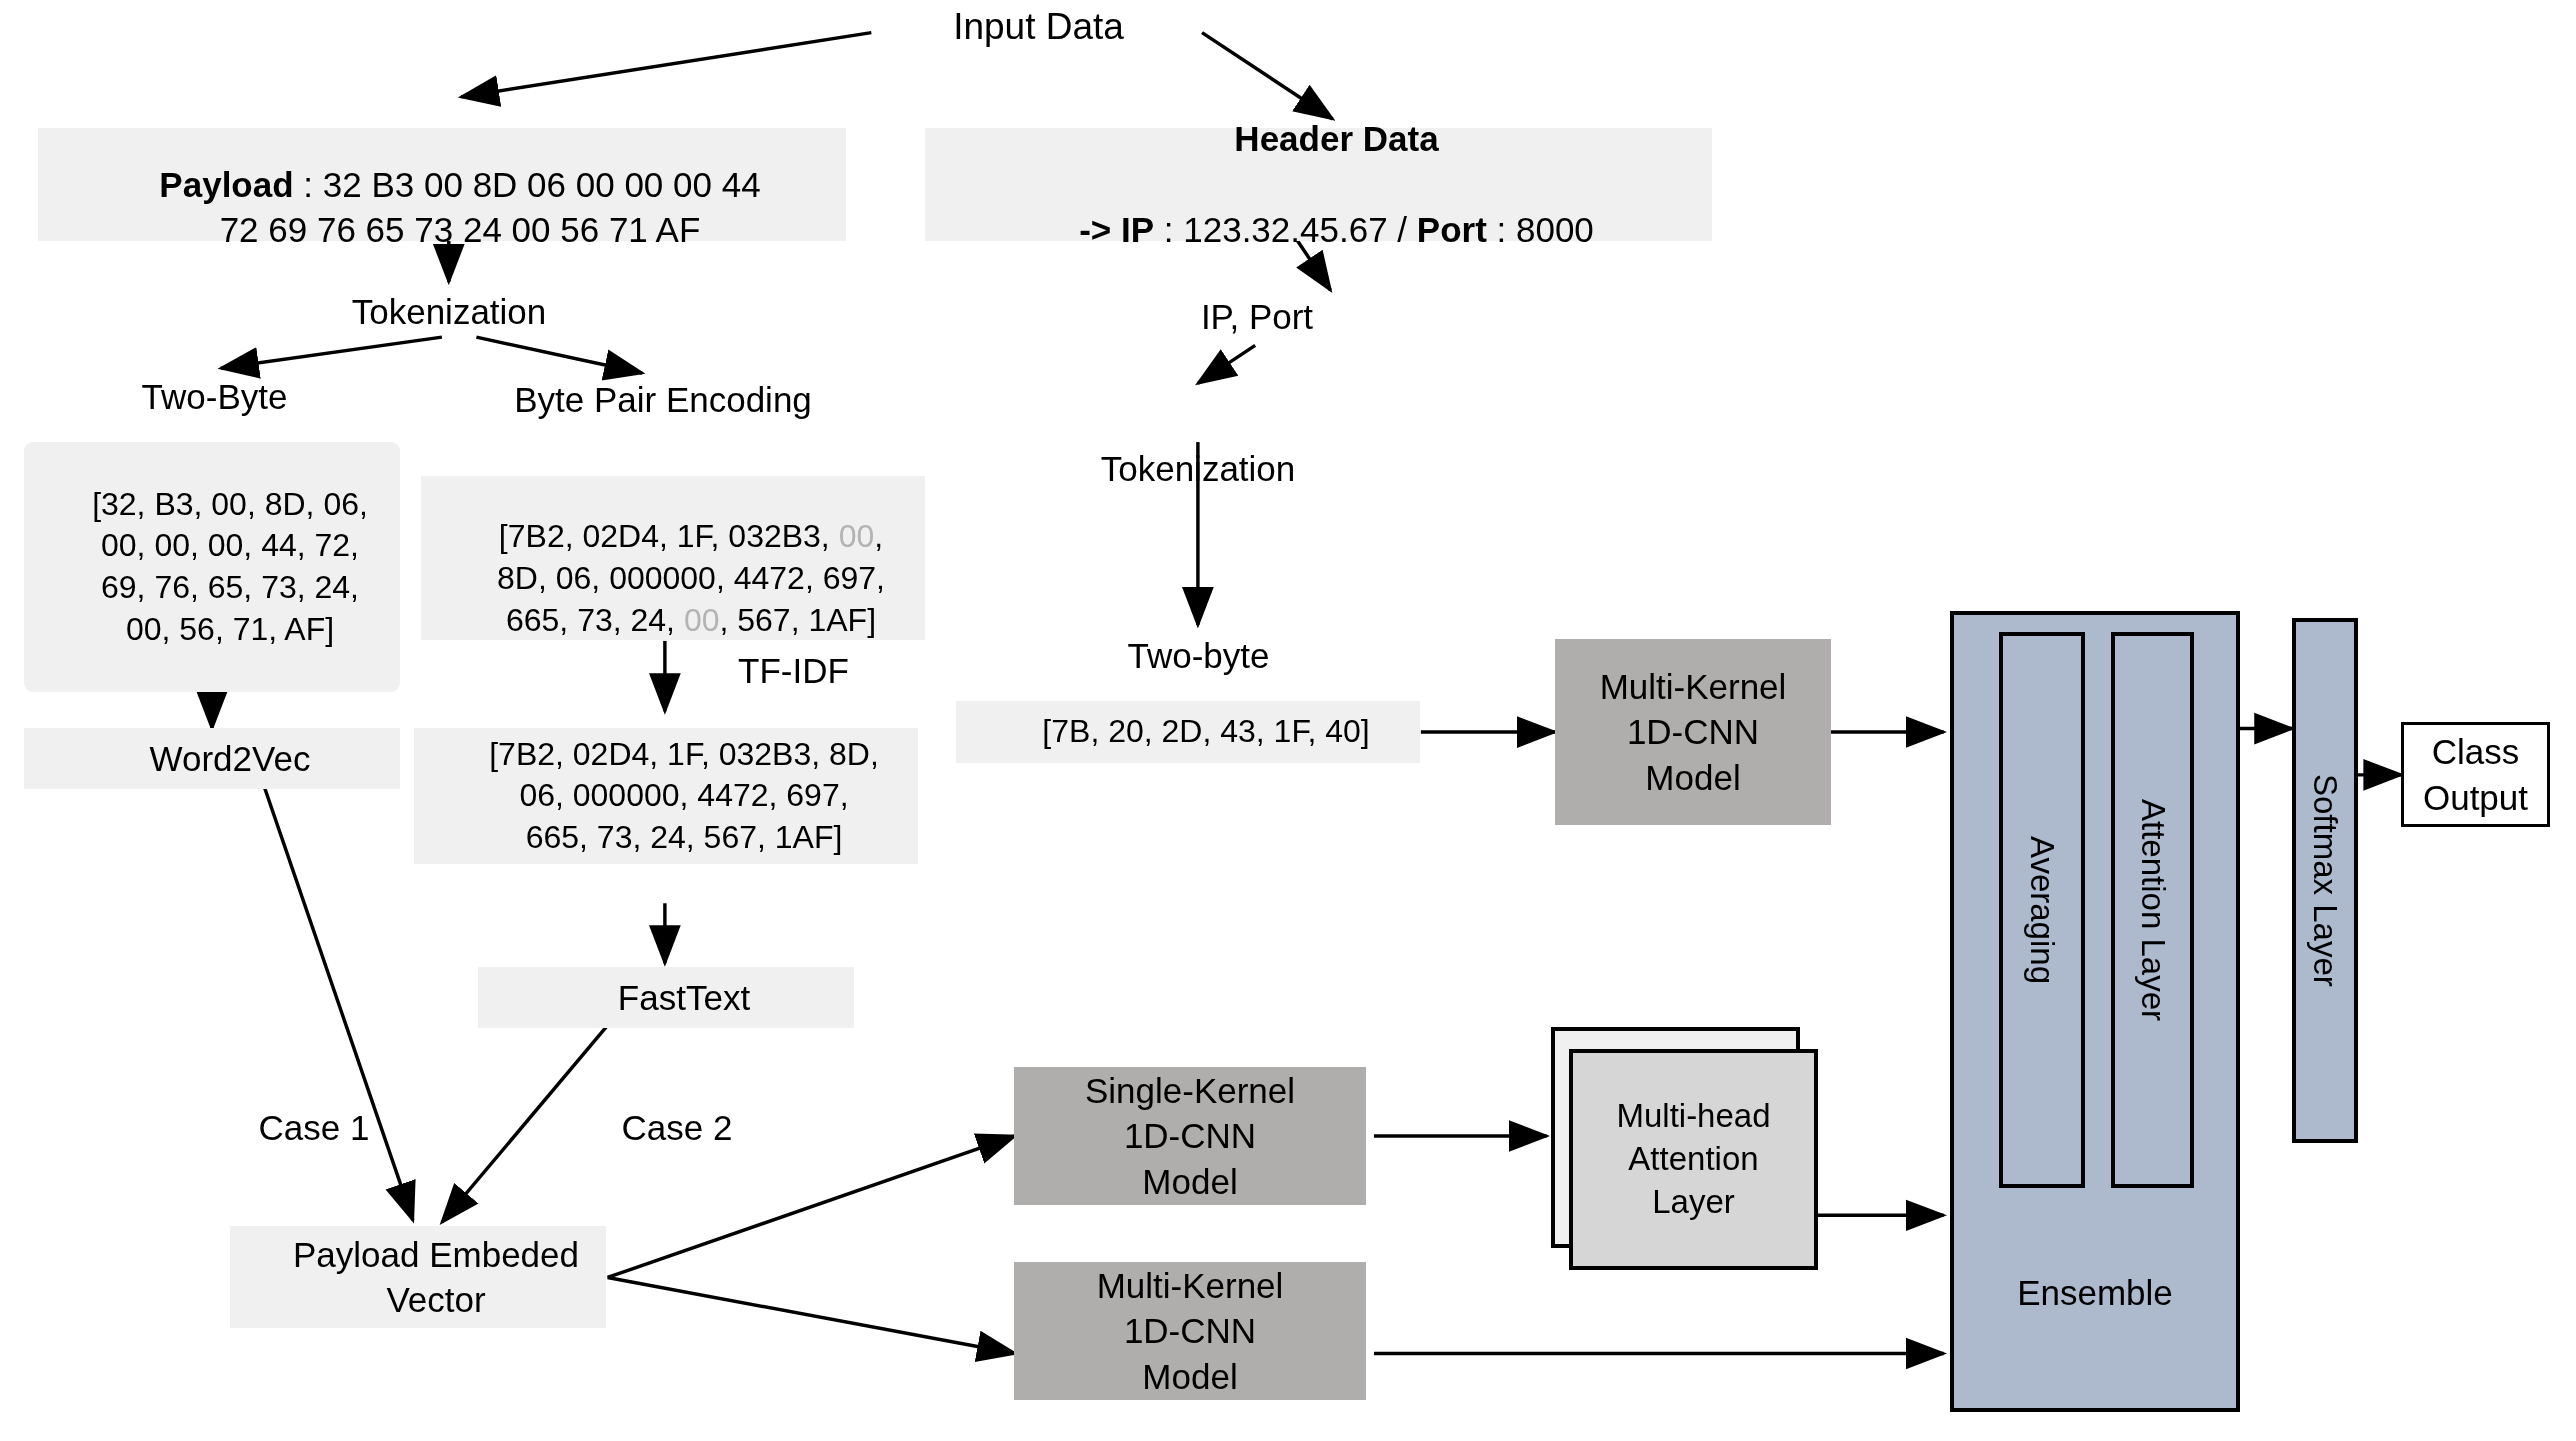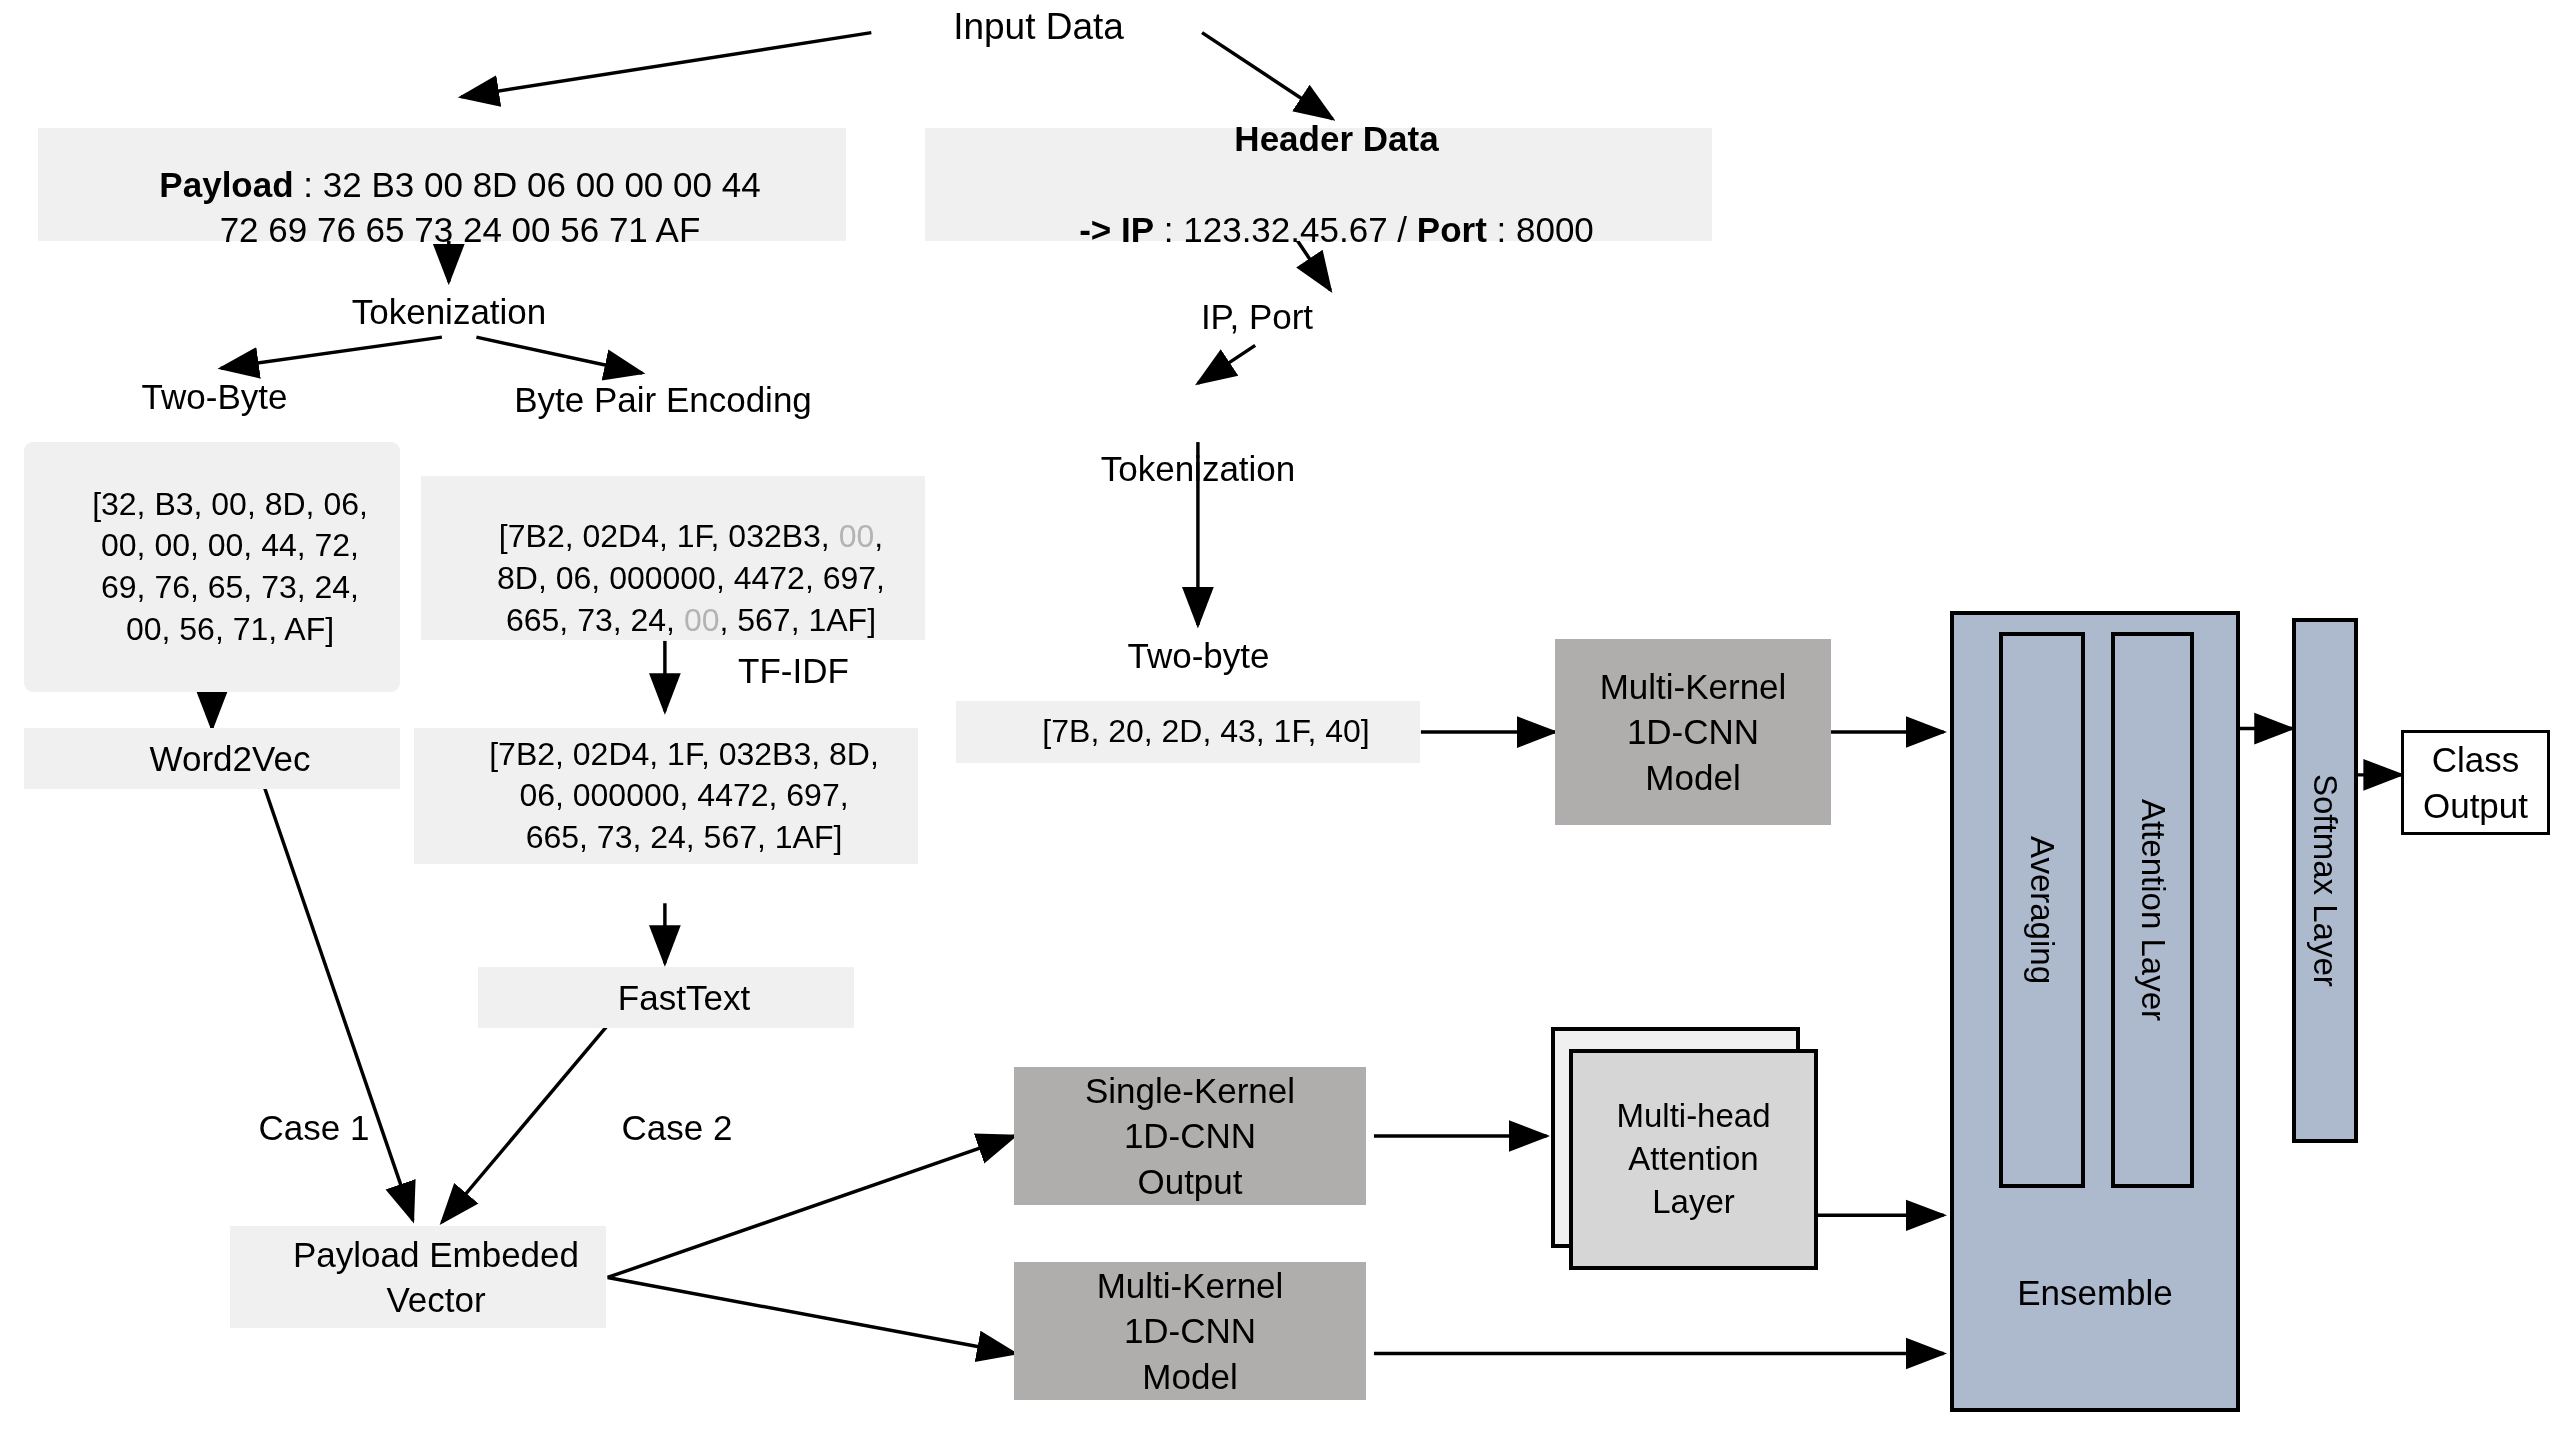--- a/index.html
+++ b/index.html
@@ -210,21 +210,21 @@
 
   <div class="node greybox" style="left:1555px;top:639px;width:276px;height:186px;font-size:35px;">
     <span>Multi-Kernel
 1D-CNN
 Model</span>
   </div>
 
   <div class="node greybox" style="left:1014px;top:1067px;width:352px;height:138px;font-size:35px;">
     <span>Single-Kernel
 1D-CNN
-Output</span>
+Model</span>
   </div>
 
   <div class="node greybox" style="left:1014px;top:1262px;width:352px;height:138px;font-size:35px;">
     <span>Multi-Kernel
 1D-CNN
 Model</span>
   </div>
 
   <div class="node shadowback" style="left:1551px;top:1027px;width:249px;height:221px;"></div>
   <div class="node shadowbox" style="left:1569px;top:1049px;width:249px;height:221px;font-size:33px;">
@@ -242,19 +242,19 @@
   </div>
 
   <div class="node bluebox vertical" style="left:2111px;top:632px;width:83px;height:556px;font-size:33px;">
     <span>Attention Layer</span>
   </div>
 
   <div class="node bluebox vertical" style="left:2292px;top:618px;width:66px;height:525px;font-size:33px;">
     <span>Softmax Layer</span>
   </div>
 
-  <div class="node whitebox" style="left:2401px;top:722px;width:149px;height:105px;font-size:35px;margin-top:8px;">
+  <div class="node whitebox" style="left:2401px;top:722px;width:149px;height:105px;font-size:35px;">
     <span>Class
 Output</span>
   </div>
 
 </div>
 
 
 </body></html>

